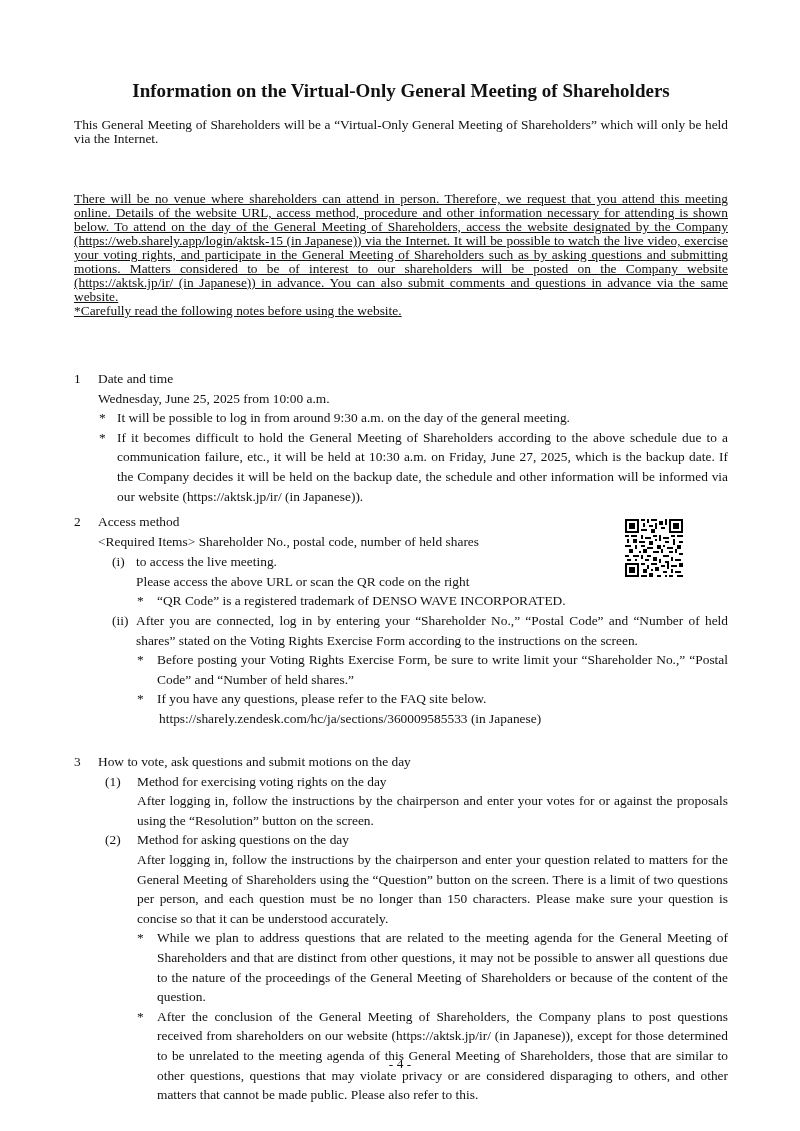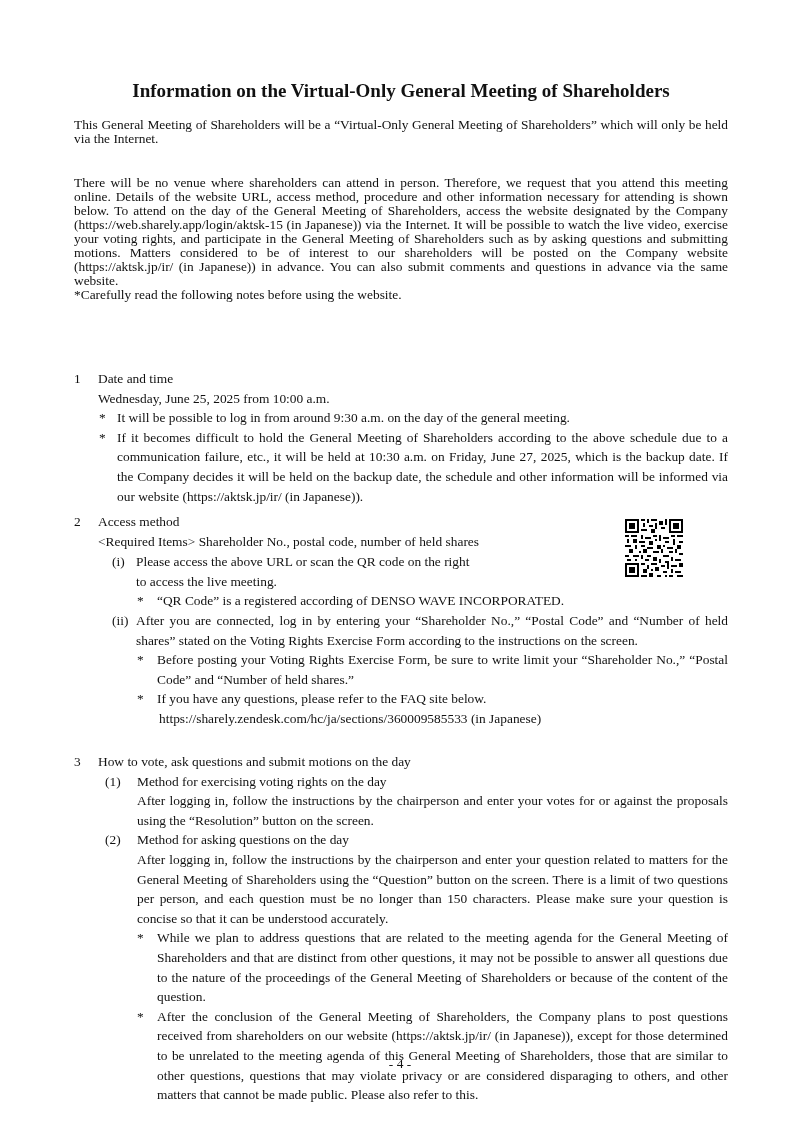--- a/index.html
+++ b/index.html
@@ -39,21 +39,21 @@
 <body>
 
 <div class="page">
 
   <div class="title">Information on the Virtual-Only General Meeting of Shareholders</div>
 
   <div class="block" style="top:118px;">
     <p class="just">This General Meeting of Shareholders will be a “Virtual-Only General Meeting of Shareholders” which will only be held via the Internet.</p>
   </div>
 
-  <div class="block" style="top:176px;">
+  <div class="block" style="top:192px;text-decoration:underline;">
     <p class="just">There will be no venue where shareholders can attend in person. Therefore, we request that you attend this meeting online. Details of the website URL, access method, procedure and other information necessary for attending is shown below. To attend on the day of the General Meeting of Shareholders, access the website designated by the Company (https://web.sharely.app/login/aktsk-15 (in Japanese)) via the Internet. It will be possible to watch the live video, exercise your voting rights, and participate in the General Meeting of Shareholders such as by asking questions and submitting motions. Matters considered to be of interest to our shareholders will be posted on the Company website (https://aktsk.jp/ir/ (in Japanese)) in advance. You can also submit comments and questions in advance via the same website.</p>
     <p>*Carefully read the following notes before using the website.</p>
   </div>
 
   <div class="block" style="top:353px;">
     <div class="row">
       <span class="num">1</span>
       <div class="h">Date and time</div>
     </div>
     <div class="row ind1">Wednesday, June 25, 2025 from 10:00 a.m.</div>
@@ -68,26 +68,26 @@
   </div>
 
   <div class="block" style="top:496px;">
     <div class="row">
       <span class="num">2</span>
       <div class="h">Access method</div>
     </div>
     <div class="row ind1">&lt;Required Items&gt; Shareholder No., postal code, number of held shares</div>
     <div class="row rom" style="margin-top:1px;">
       <span class="mk">(i)</span>
+      <div>to access the live meeting.</div>
       <div>Please access the above URL or scan the QR code on the right</div>
-      <div>to access the live meeting.</div>
-    </div>
-    <div class="row star2">
-      <span class="mk">*</span>
-      <span>“QR Code” is a registered according of DENSO WAVE INCORPORATED.</span>
+    </div>
+    <div class="row star2">
+      <span class="mk">*</span>
+      <span>“QR Code” is a registered trademark of DENSO WAVE INCORPORATED.</span>
     </div>
     <div class="row rom">
       <span class="mk">(ii)</span>
       <span>After you are connected, log in by entering your “Shareholder No.,” “Postal Code” and “Number of held shares” stated on the Voting Rights Exercise Form according to the instructions on the screen.</span>
     </div>
     <div class="row star2">
       <span class="mk">*</span>
       <span>Before posting your Voting Rights Exercise Form, be sure to write limit your “Shareholder No.,” “Postal Code” and “Number of held shares.”</span>
     </div>
     <div class="row star2">

